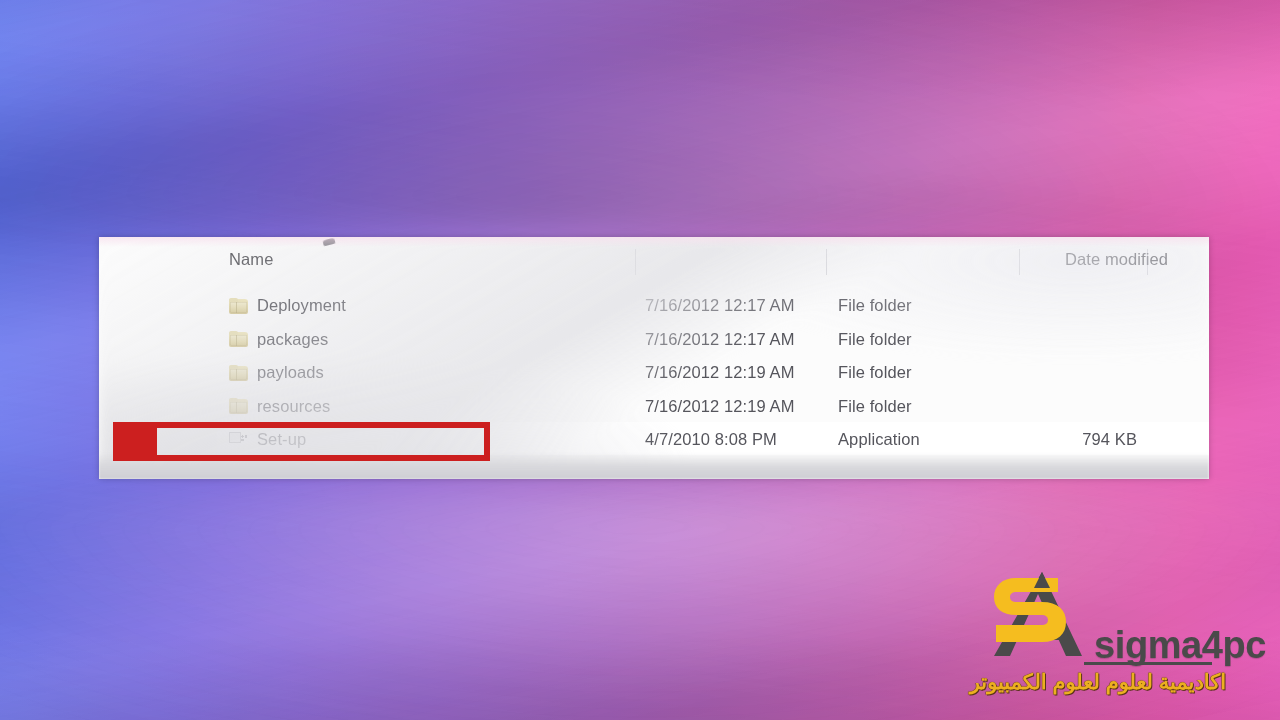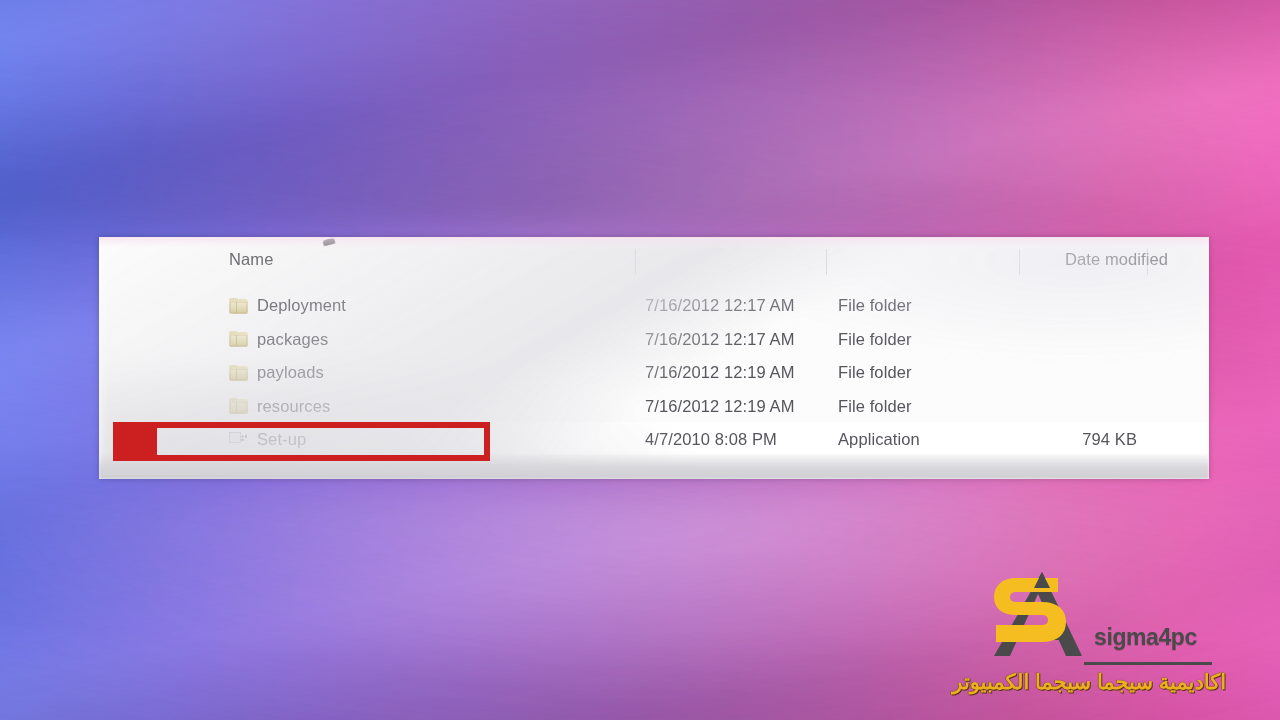--- a/index.html
+++ b/index.html
@@ -290,21 +290,21 @@
   #logo-mark {
     position: absolute;
     left: 0; top: 0;
     width: 120px;
     height: 96px;
   }
   #brand-name {
     position: absolute;
     left: 108px;
     top: 58px;
-    font-size: 23px;
+    font-size: 38px;
     font-weight: bold;
     color: #4a4a4a;
     letter-spacing: -0.4px;
     text-shadow: 0 1px 1px rgba(0,0,0,0.18);
   }
   #brand-underline {
     position: absolute;
     left: 98px;
     top: 96px;
     width: 128px;
@@ -465,16 +465,16 @@
                L55 49 C60 49 62 51 62 54 C62 57 60 59 55 59
                L10 59 L10 76 L56 76 C72 76 80 68 80 56
                C80 44 72 36 56 36 L31 36 C26 36 24 34 24 31
                C24 28 26 26 31 26 L72 26 Z" fill="#f5bd1f"></path>
 
       <path d="M56 6 L64 22 L48 22 Z" fill="#4a4a4a"></path>
     </svg>
 
     <div id="brand-name">sigma4pc</div>
     <div id="brand-underline"></div>
-    <div id="brand-arabic">اكاديمية سيجما سيجما الكمبيوتر</div>
+    <div id="brand-arabic">اكاديمية لعلوم لعلوم الكمبيوتر</div>
   </div>
 
 </div>
 
 </body></html>

